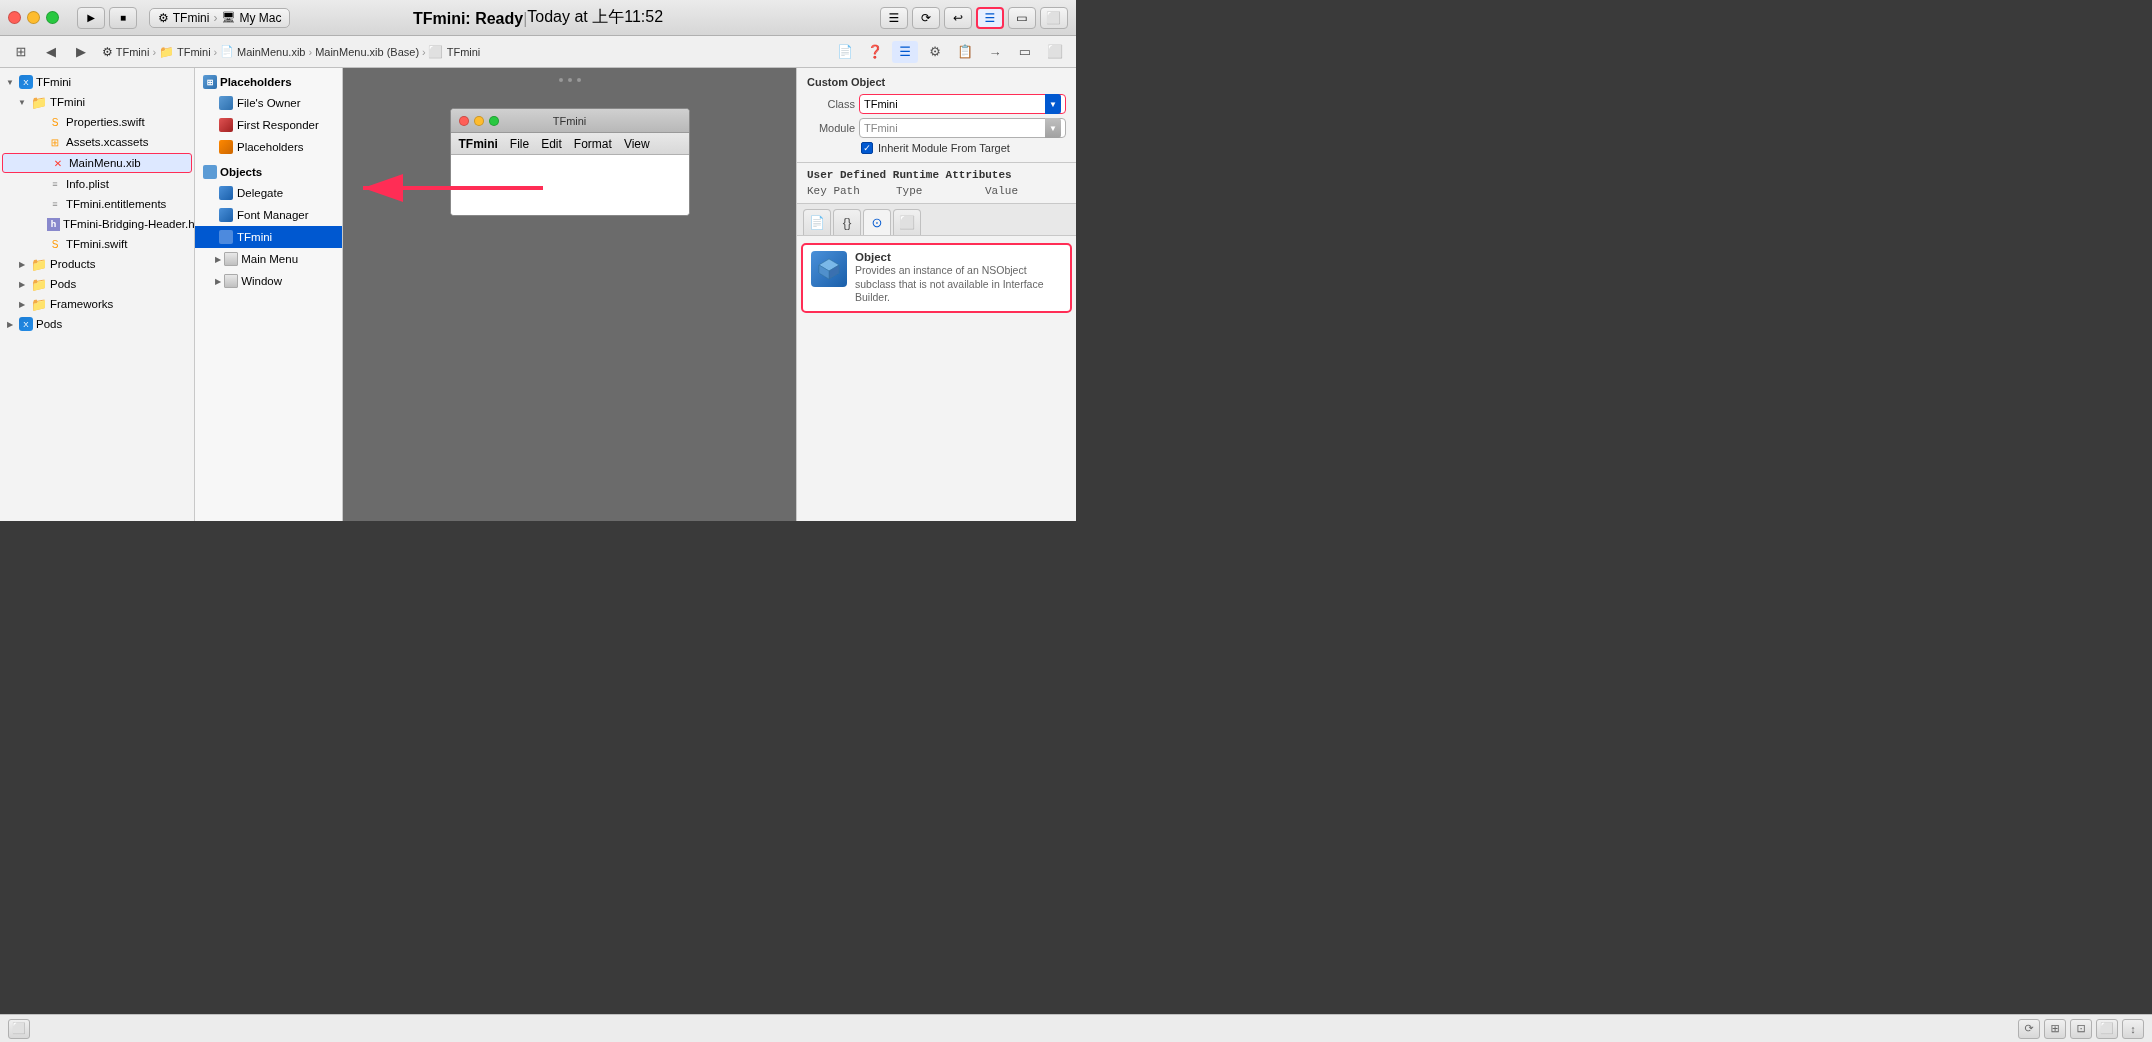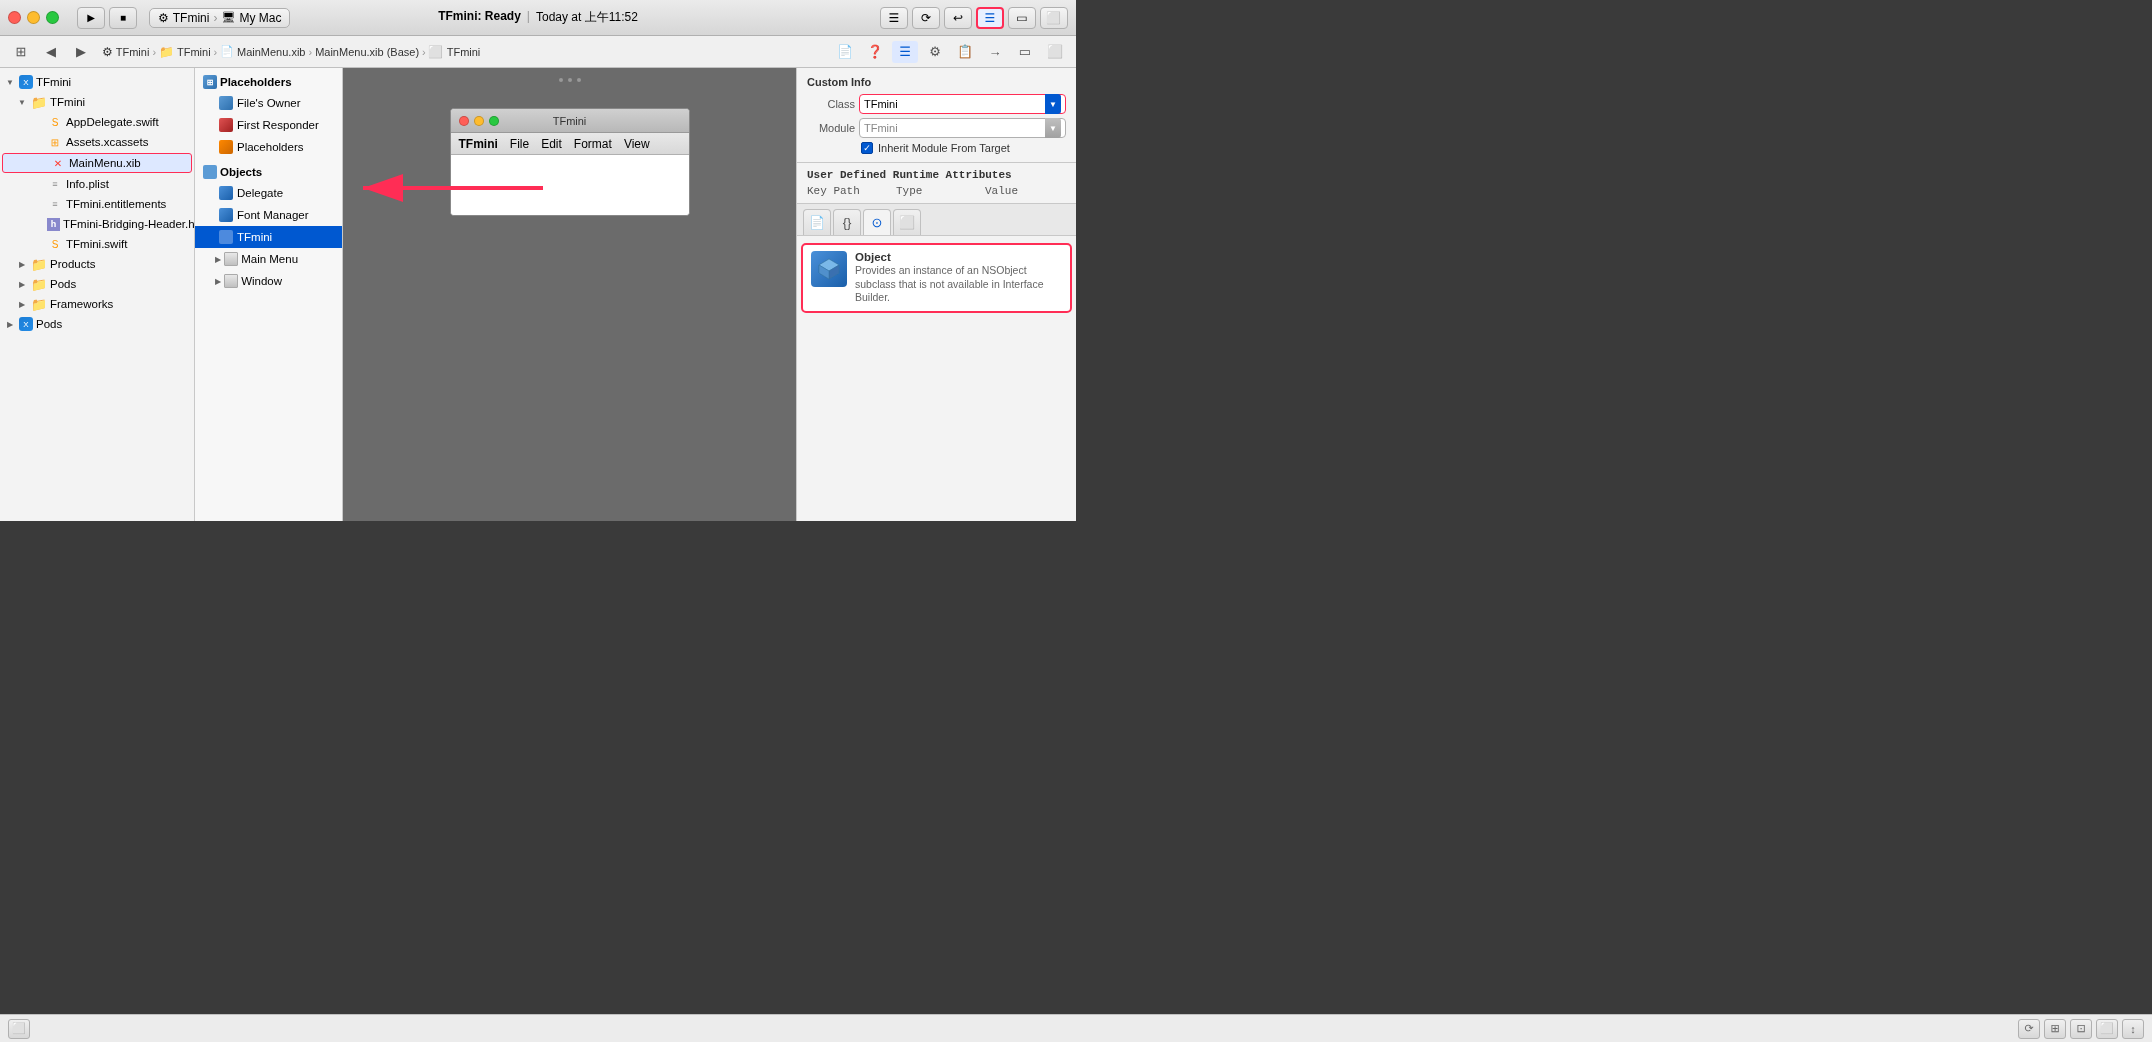--- a/index.html
+++ b/index.html
@@ -53,23 +53,22 @@
       border-radius: 5px;
       padding: 2px 8px;
       font-size: 12px;
       font-weight: 500;
     }
 
     .titlebar-center {
       position: absolute;
       left: 50%;
       transform: translateX(-50%);
-      display: flex; align-items: flex-start;
-      font-size: 12px; font-weight: 500;
-      gap: 6px;
+      display: flex; align-items: flex-end;
+      font-size: 16px; font-weight: 500;
     }
 
     .titlebar-right {
       margin-left: auto;
       display: flex; align-items: center; gap: 4px;
     }
     .tb-icon-btn {
       width: 28px; height: 22px;
       display: flex; align-items: center; justify-content: center;
       background: linear-gradient(180deg, #f5f5f5, #e0e0e0);
@@ -499,21 +498,21 @@
 
       <div class="tree-item" style="padding-left:16px">
         <span class="tree-disclosure">▼</span>
         <span class="tree-icon" style="color:#f5a623;font-size:13px">📁</span>
         <span style="font-size:11.5px">TFmini</span>
       </div>
 
       <div class="tree-item" style="padding-left:32px">
         <span class="tree-disclosure"></span>
         <span class="tree-icon" style="font-size:10px;color:#f90">S</span>
-        <span style="font-size:11.5px">AppDelegate.swift</span>
+        <span style="font-size:11.5px">Properties.swift</span>
       </div>
 
       <div class="tree-item" style="padding-left:32px">
         <span class="tree-disclosure"></span>
         <span class="tree-icon" style="font-size:10px;color:#f90">⊞</span>
         <span style="font-size:11.5px">Assets.xcassets</span>
       </div>
 
       <div class="tree-item" style="padding-left:32px; background:#dde8ff; border:1.5px solid #ff2d55; border-radius:3px; margin:1px 2px;">
         <span class="tree-disclosure"></span>
@@ -669,21 +668,21 @@
         </marker>
       </defs>
 
       <line x1="200" y1="120" x2="20" y2="120" stroke="#ff2d55" stroke-width="4" marker-end="url(#arrowhead)"></line>
     </svg>
   </div>
 
   <div class="right-panel">
 
     <div class="right-top">
-      <div class="custom-class-title">Custom Info</div>
+      <div class="custom-class-title">Custom Object</div>
 
       <div class="field-row">
         <div class="field-label">Class</div>
         <div class="field-input" style="border:1.5px solid #ff2d55;border-radius:4px;background:white;flex:1;height:20px;display:flex;align-items:center;padding:0 4px;font-size:11px;gap:4px">
           <span>TFmini</span>
           <div class="field-dropdown-arrow" style="margin-left:auto;background:#0058d0;width:16px;height:20px;display:flex;align-items:center;justify-content:center;color:white;font-size:8px;border-radius:0 3px 3px 0">▼</div>
         </div>
       </div>
 
       <div class="field-row">

